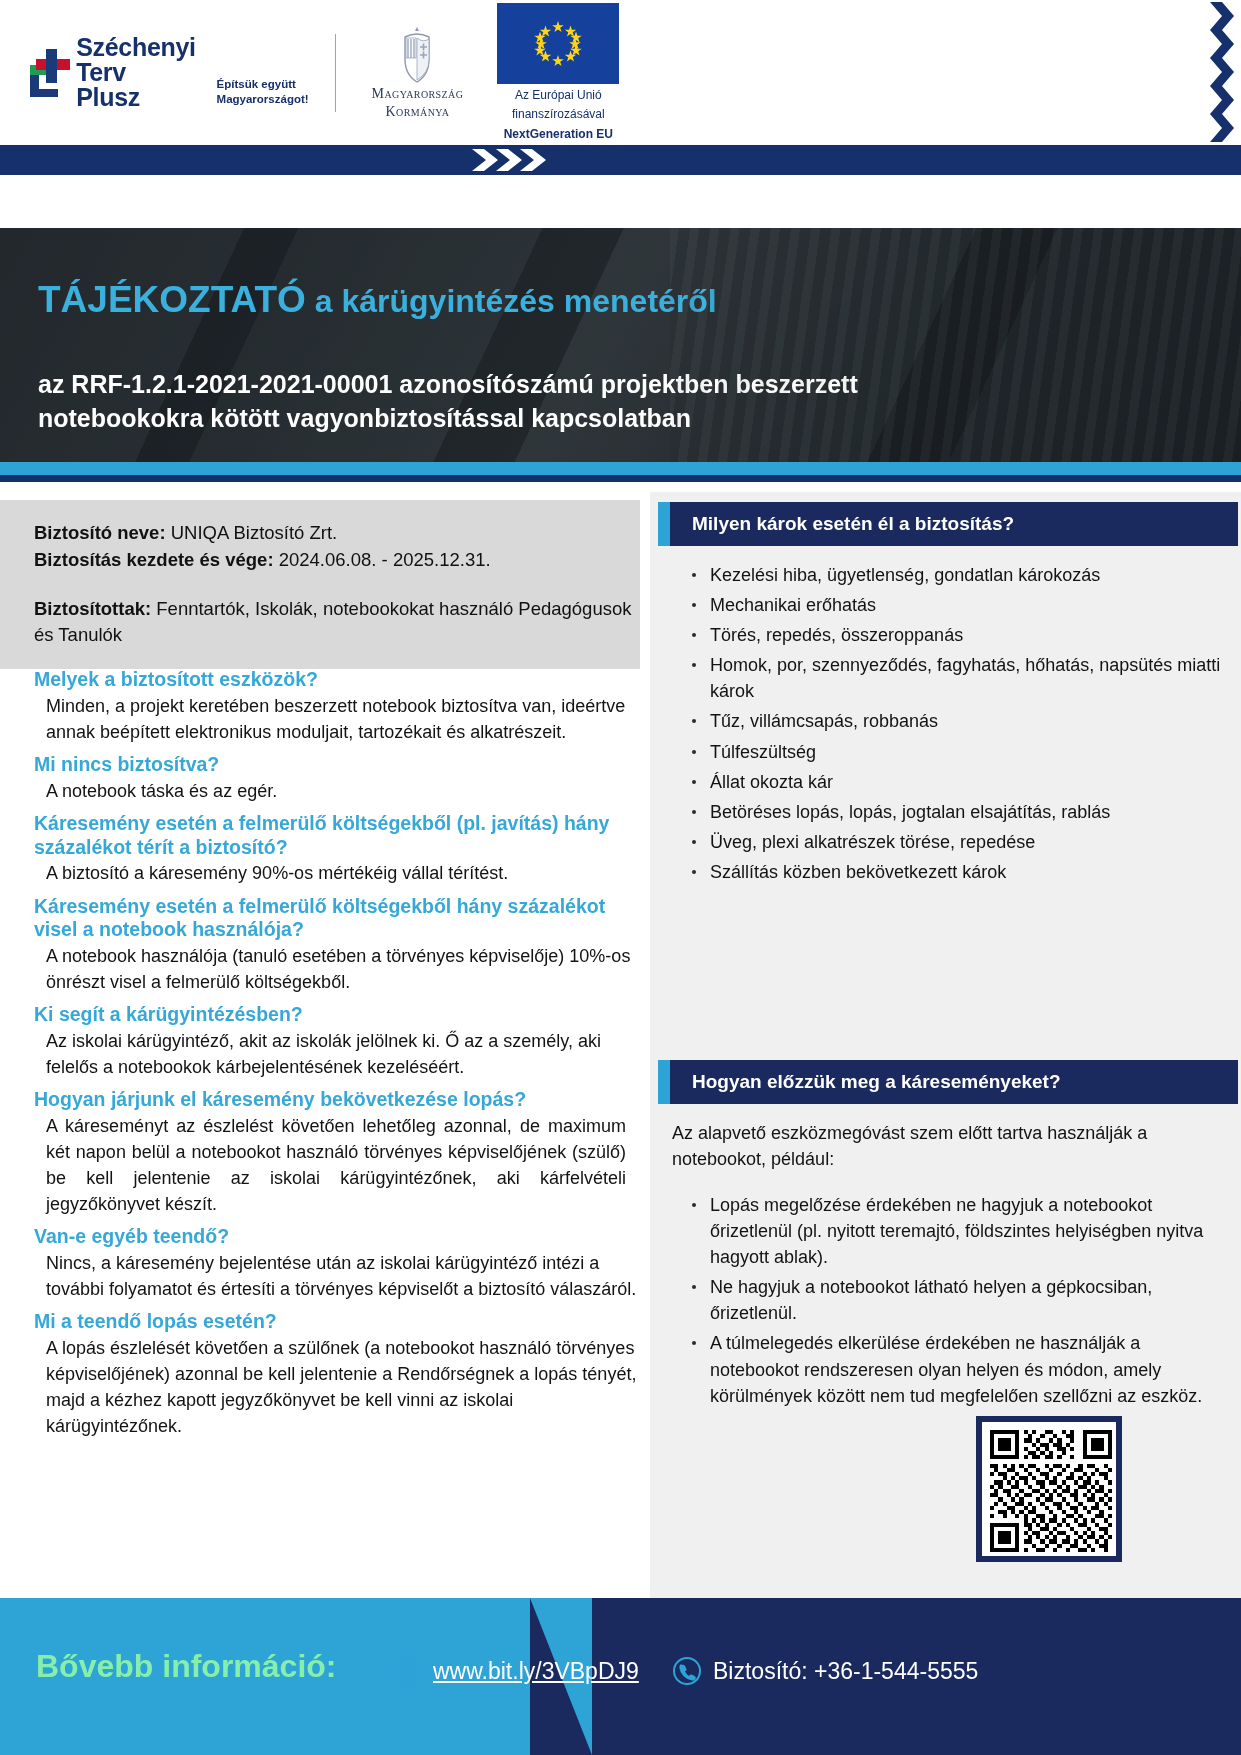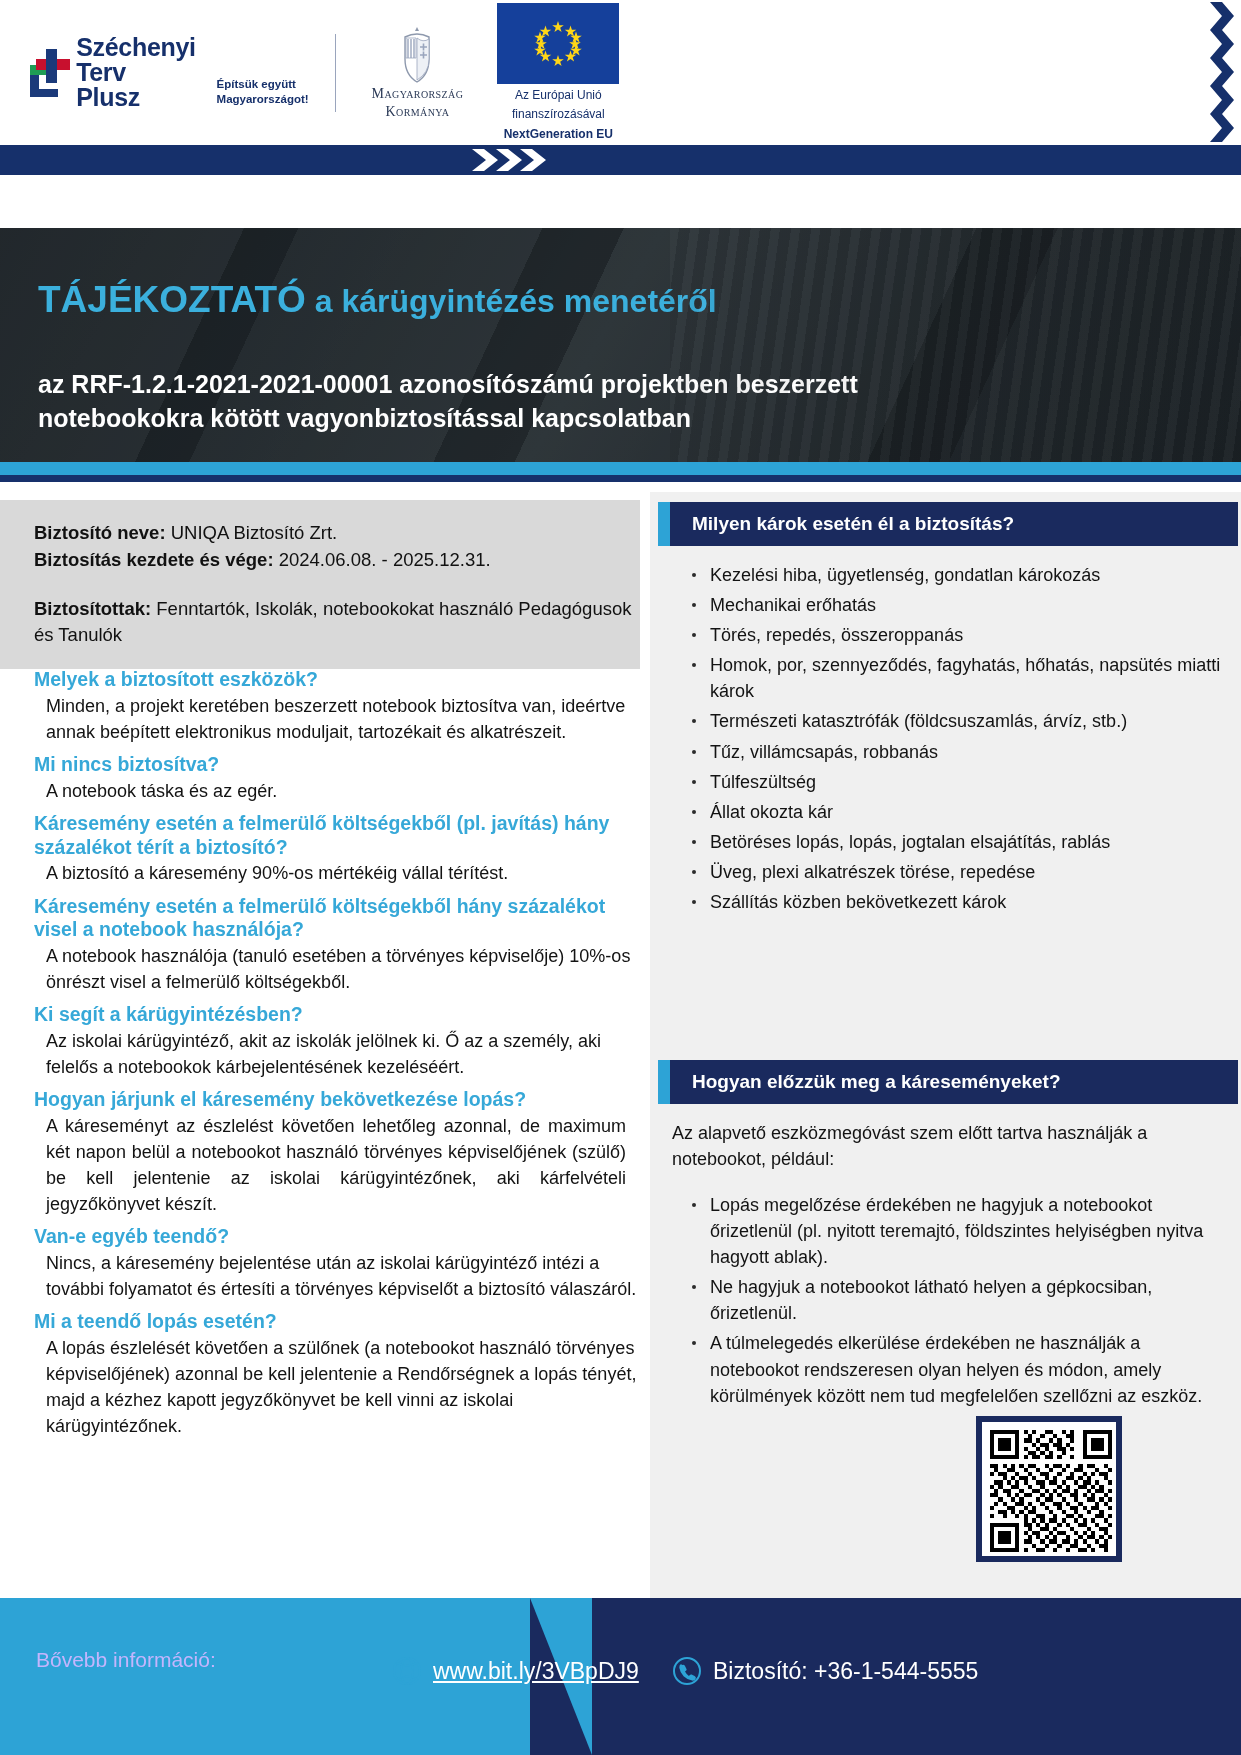--- a/index.html
+++ b/index.html
@@ -76,21 +76,21 @@
   .rlist{position:absolute;left:24px;width:556px;}
   .rlist ul{margin:0;padding:0 0 0 34px;list-style:none;}
   .rlist li{position:relative;font-size:18px;color:#131313;line-height:1.45;margin-bottom:4px;padding-left:2px;}
   .rlist li:before{content:"";position:absolute;left:-16px;top:11px;width:4px;height:4px;background:#2b2b2b;border-radius:50%;}
   .rintro{position:absolute;left:22px;width:560px;font-size:18px;color:#131313;line-height:1.45;}
 
   
   .footer{position:absolute;left:0;top:1598px;width:1241px;height:157px;background:#1a2a5e;overflow:hidden;}
   .footer .cyan{position:absolute;left:0;top:0;width:530px;height:157px;background:#2da3d6;}
   .footer .cyan:after{content:"";position:absolute;right:-62px;top:0;width:0;height:0;border-style:solid;border-width:0 62px 157px 0;border-color:transparent #2da3d6 transparent transparent;}
-  .footer .more{position:absolute;left:36px;top:50px;font-size:21px;font-weight:normal;color:#c4b5fd;}
+  .footer .more{position:absolute;left:36px;top:50px;font-size:32px;font-weight:bold;color:#86efac;}
   .f-item{position:absolute;display:flex;align-items:center;}
   .f-url{left:392px;top:58px;}
   .f-phone{left:672px;top:58px;}
   .f-item .icon{width:30px;height:30px;margin-right:11px;flex:0 0 30px;}
   .f-item .txt{color:#ffffff;font-size:23px;}
   .f-item .txt.link{text-decoration:underline;}
   .qr{position:absolute;left:976px;top:1416px;width:146px;height:146px;background:#ffffff;padding:8px;box-sizing:border-box;border:6px solid #1a2a5e;}
   .qr svg{display:block;}
 </style>
 </head>
@@ -241,21 +241,20 @@
     <div class="accent"></div>
     <div class="t">Milyen károk esetén él a biztosítás?</div>
   </div>
 
   <div class="rlist" style="top:70px;">
     <ul>
       <li>Kezelési hiba, ügyetlenség, gondatlan károkozás</li>
       <li>Mechanikai erőhatás</li>
       <li>Törés, repedés, összeroppanás</li>
       <li>Homok, por, szennyeződés, fagyhatás, hőhatás, napsütés miatti károk</li>
-      <li>Természeti katasztrófák (földcsuszamlás, árvíz, stb.)</li>
       <li>Tűz, villámcsapás, robbanás</li>
       <li>Túlfeszültség</li>
       <li>Állat okozta kár</li>
       <li>Betöréses lopás, lopás, jogtalan elsajátítás, rablás</li>
       <li>Üveg, plexi alkatrészek törése, repedése</li>
       <li>Szállítás közben bekövetkezett károk</li>
     </ul>
   </div>
 
   <div class="rhead" style="top:568px;">

